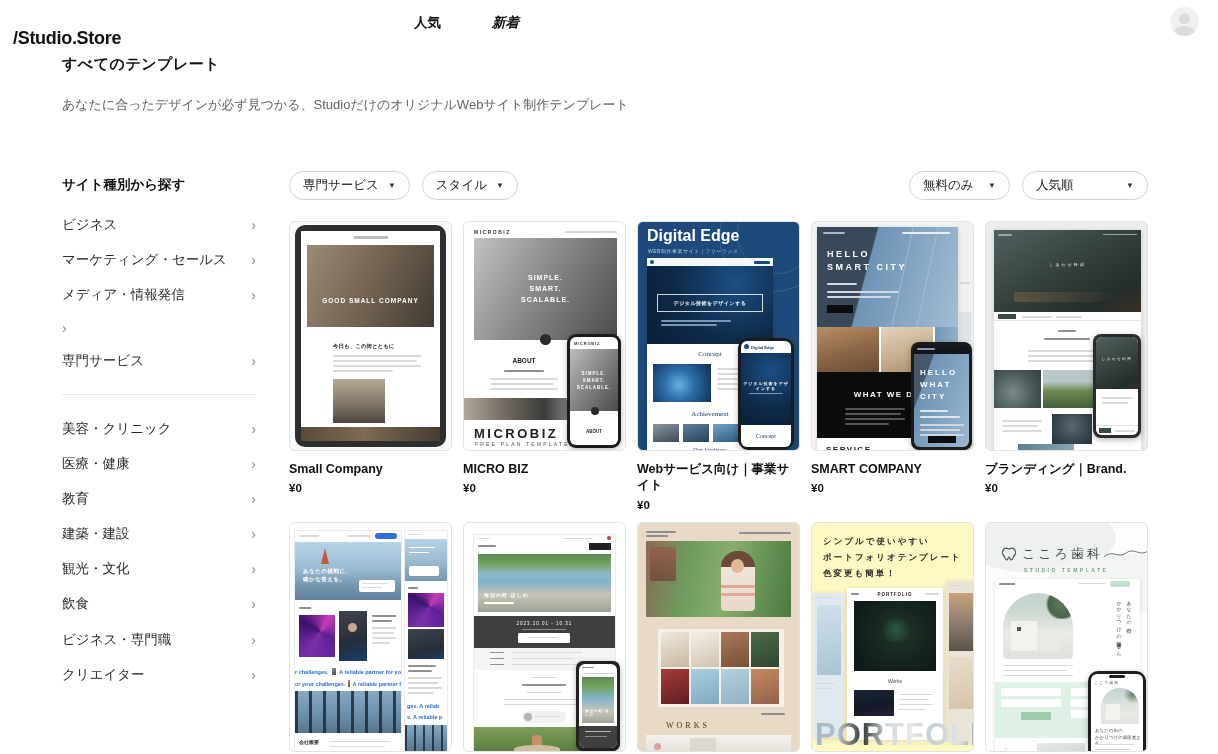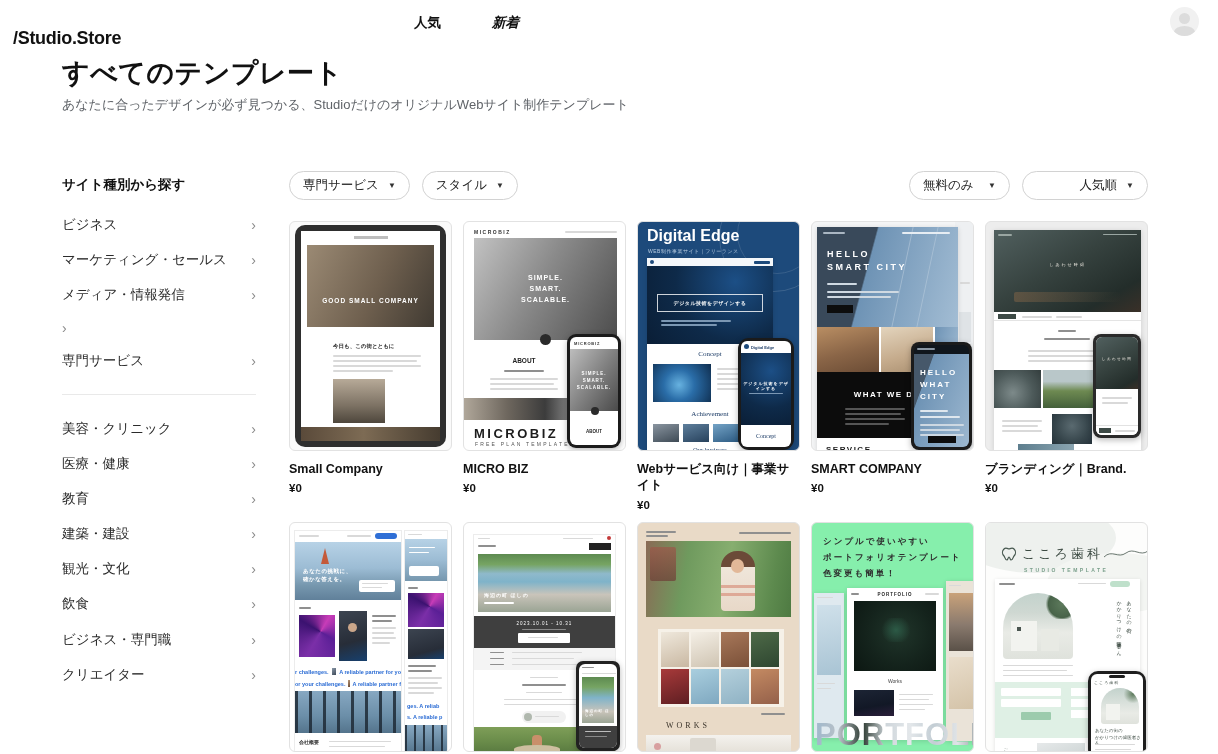--- a/index.html
+++ b/index.html
@@ -13,21 +13,21 @@
     border-radius:15px; display:flex; align-items:center; padding:0 10px; gap:7px; background:#fff; }
   .search input { border:none; outline:none; font-size:12px; color:#333; width:170px; background:transparent;
     font-family:"Liberation Sans","DejaVu Sans",sans-serif; }
   .search input::placeholder { color:#9aa3ab; }
   .navlink { position:absolute; top:14px; font-size:13.5px; font-weight:700; cursor:pointer; }
   .avatar { position:absolute; right:19px; top:7px; width:29px; height:29px; border-radius:50%;
     background:#f1f1f1; overflow:hidden; }
   .avatar .hd { position:absolute; left:9px; top:6px; width:11px; height:11px; border-radius:50%; background:#dcdcdc; }
   .avatar .bd { position:absolute; left:4px; top:19px; width:21px; height:12px; border-radius:50%; background:#dcdcdc; }
   
-  .ptitle { position:absolute; left:62px; top:55px; font-size:27px; font-weight:800; letter-spacing:0.5px; }
+  .ptitle { position:absolute; left:62px; top:55px; font-size:15px; font-weight:800; letter-spacing:0.5px; }
   .psub { position:absolute; left:62px; top:96px; font-size:13px; color:#5f6368; }
   
   .sidebar { position:absolute; left:62px; top:174px; width:194px; }
   .side-title { font-size:13.5px; font-weight:700; padding:2px 0 13px; }
   .side-item { display:flex; justify-content:space-between; align-items:center; padding:8.6px 0; font-size:13.5px;
     color:#2b2b2b; cursor:pointer; }
   .side-item .chev { color:#8b8b8b; font-size:14px; line-height:1; }
   .divider { border-top:1px solid #e9e9e9; margin:15px 0 16px; }
   
   .main { position:absolute; left:289px; top:171px; width:859px; }
@@ -141,21 +141,21 @@
       <div class="pill">
         <span>スタイル</span>
         <span class="caret">▼</span>
       </div>
     </div>
     <div class="fgroup">
       <div class="pill sel" style="width:101px;">
         <span>無料のみ</span>
         <span class="caret">▼</span>
       </div>
-      <div class="pill sel" style="width:126px;justify-content:flex-end;">
+      <div class="pill sel" style="width:126px;">
         <span>人気順</span>
         <span class="caret">▼</span>
       </div>
     </div>
   </div>
 
   <div class="grid">
 
     <div class="card">
       <div class="thumb" style="background:#fafafa;">
@@ -511,21 +511,21 @@
         <div class="tl tld" style="right:14px;top:190px;width:24px;"></div>
         <div class="abs" style="left:28px;top:198px;font-size:8px;letter-spacing:3px;color:#3c352c;font-family:'Liberation Serif','DejaVu Serif',serif;">WORKS</div>
         <div class="abs" style="left:8px;top:212px;right:8px;bottom:0;background:linear-gradient(180deg,#f4f2ee,#e6e2da);">
           <div class="abs" style="left:44px;top:3px;width:26px;height:15px;background:#dcd8d0;border-radius:2px 2px 0 0;"></div>
           <div class="abs" style="left:8px;top:8px;width:7px;height:7px;border-radius:50%;background:#d8a0a0;"></div>
         </div>
       </div>
     </div>
 
     <div class="card">
-      <div class="thumb" style="background:#86efac;">
+      <div class="thumb" style="background:#fef9c3;">
         <div class="abs" style="left:11px;top:10px;font-size:8.5px;font-weight:700;letter-spacing:2px;color:#2e2e2e;line-height:16px;">
           <div>シンプルで使いやすい</div>
           <div>ポートフォリオテンプレート</div>
           <div>色変更も簡単！</div>
         </div>
         <div class="site" style="left:2px;top:70px;width:30px;height:145px;background:#dfe9ef;">
           <div class="tl" style="left:3px;top:4px;width:16px;height:1.5px;"></div>
           <div class="abs" style="left:3px;top:12px;right:3px;height:70px;background:linear-gradient(170deg,#cfe0ea,#a9c4d4);"></div>
           <div class="tl" style="left:3px;top:90px;width:18px;height:1.5px;"></div>
           <div class="tl" style="left:3px;top:95px;width:14px;height:1.5px;"></div>

